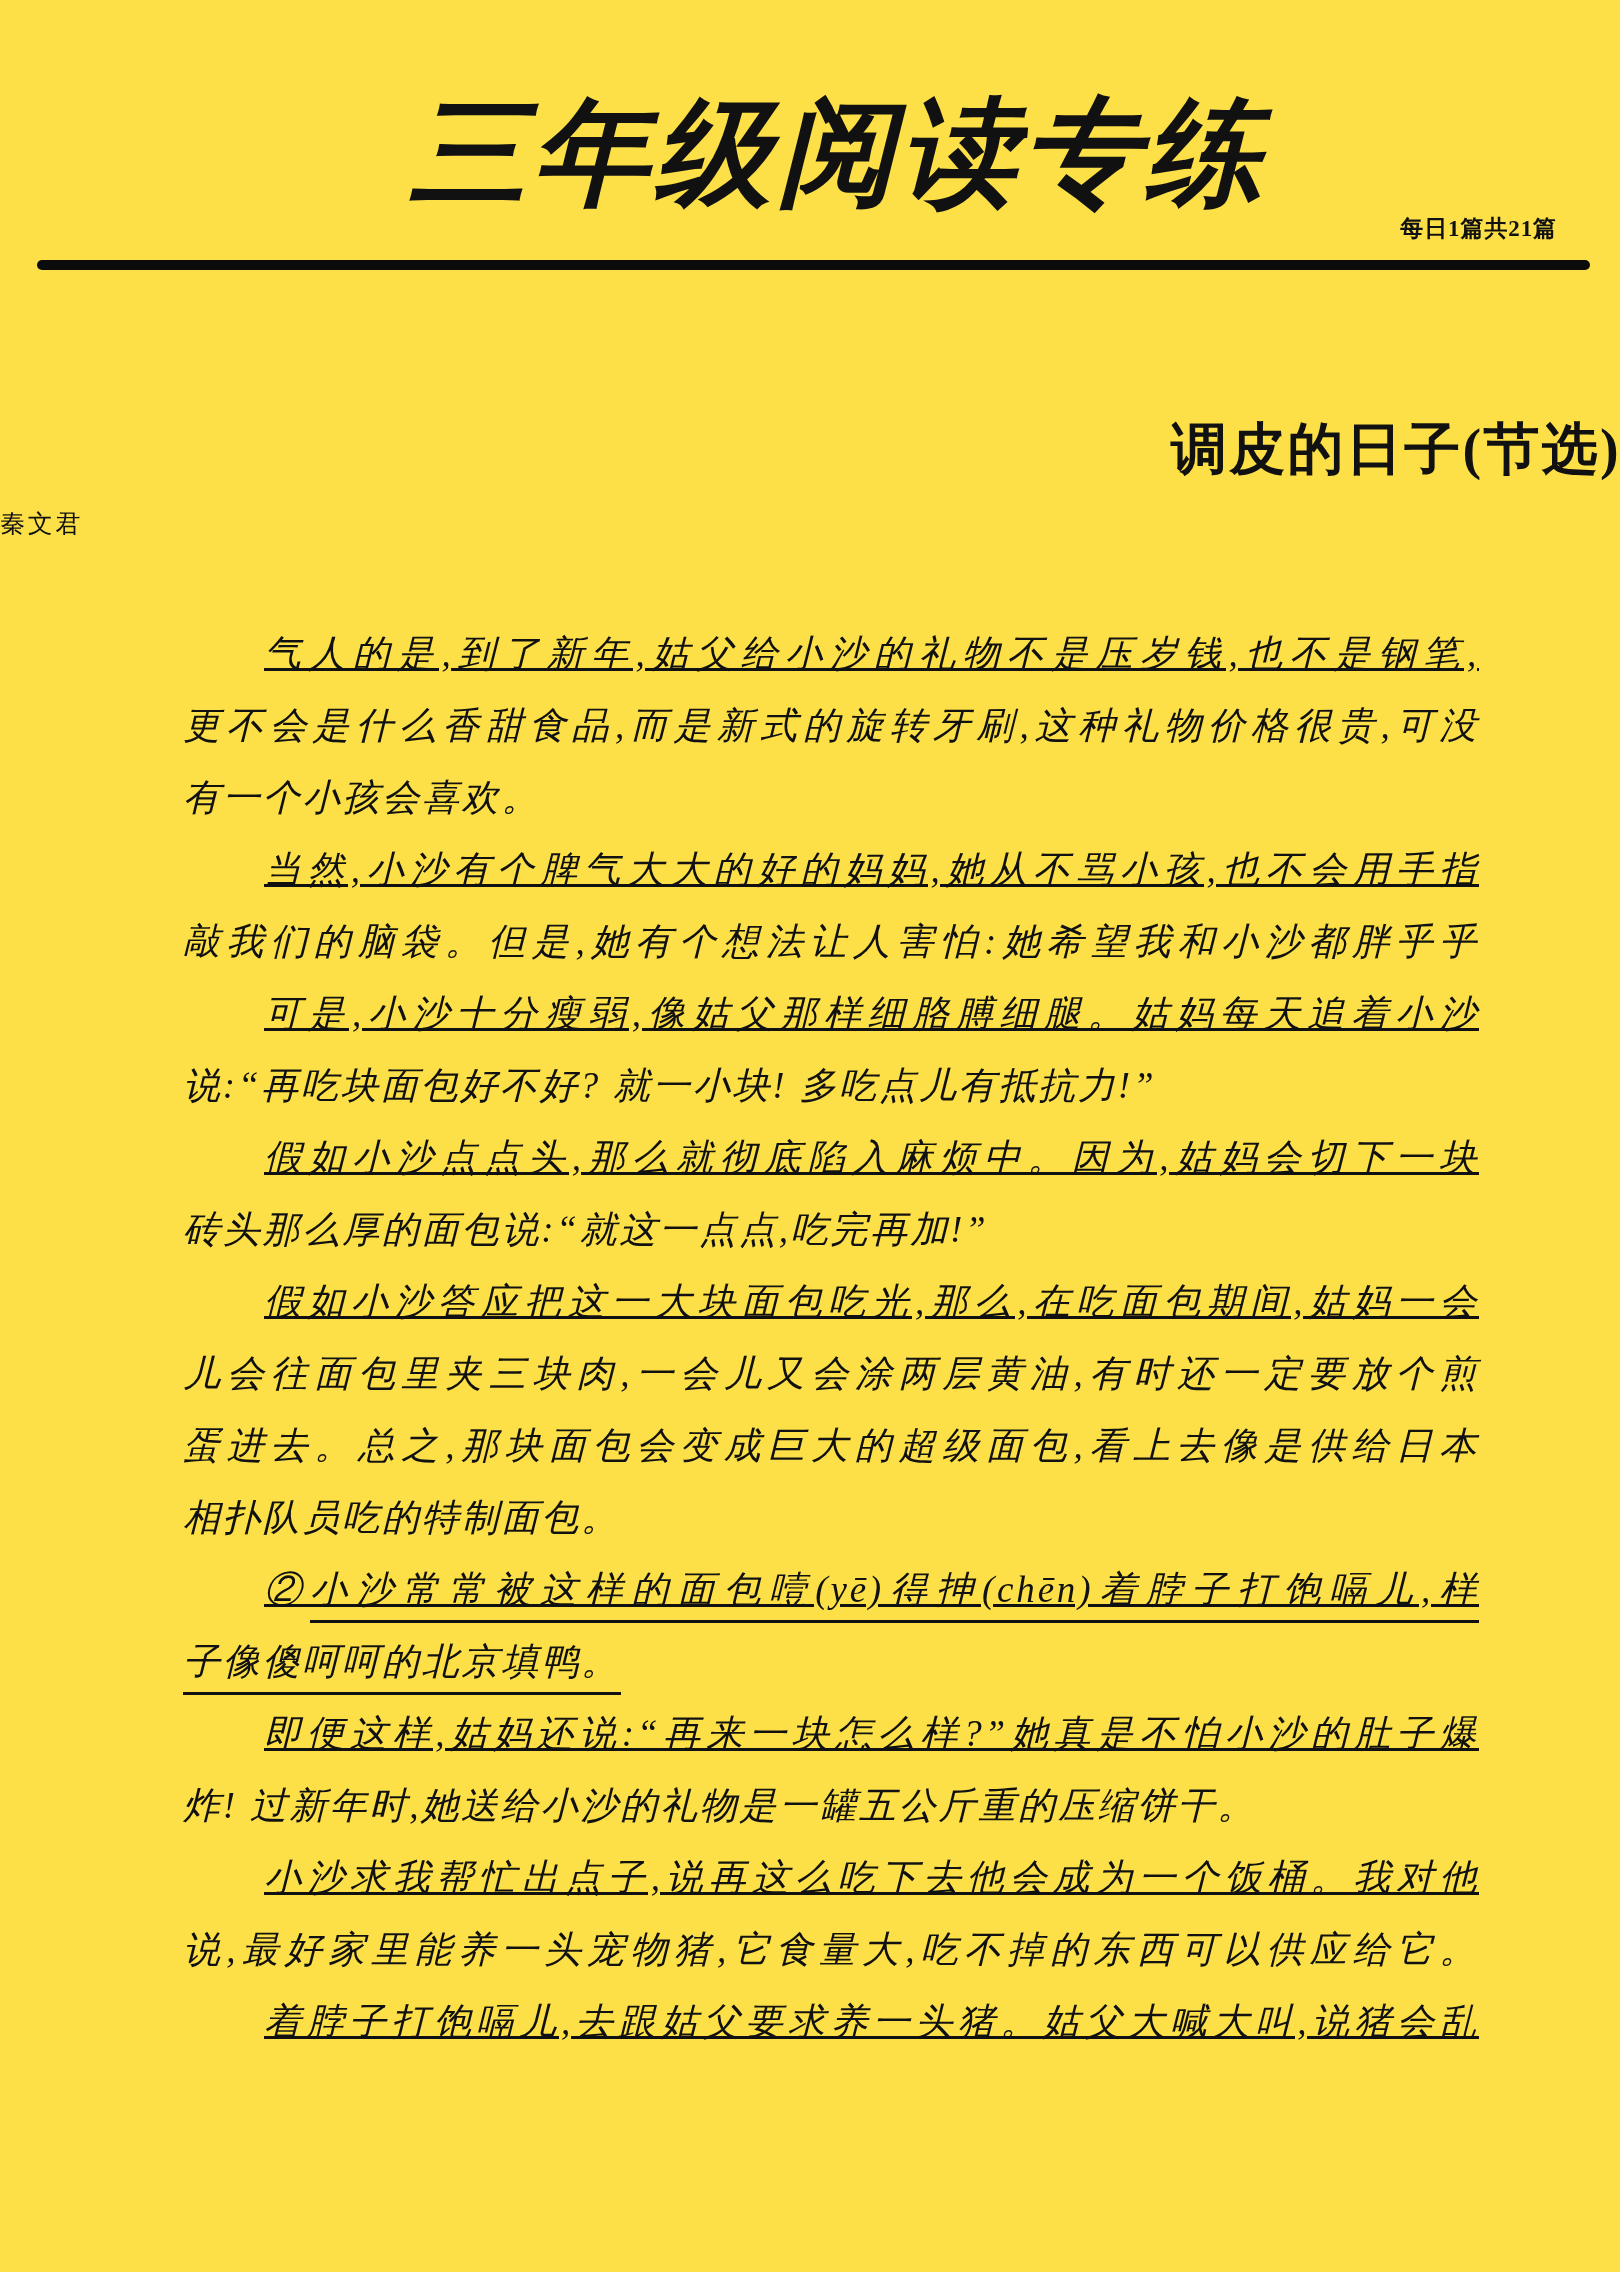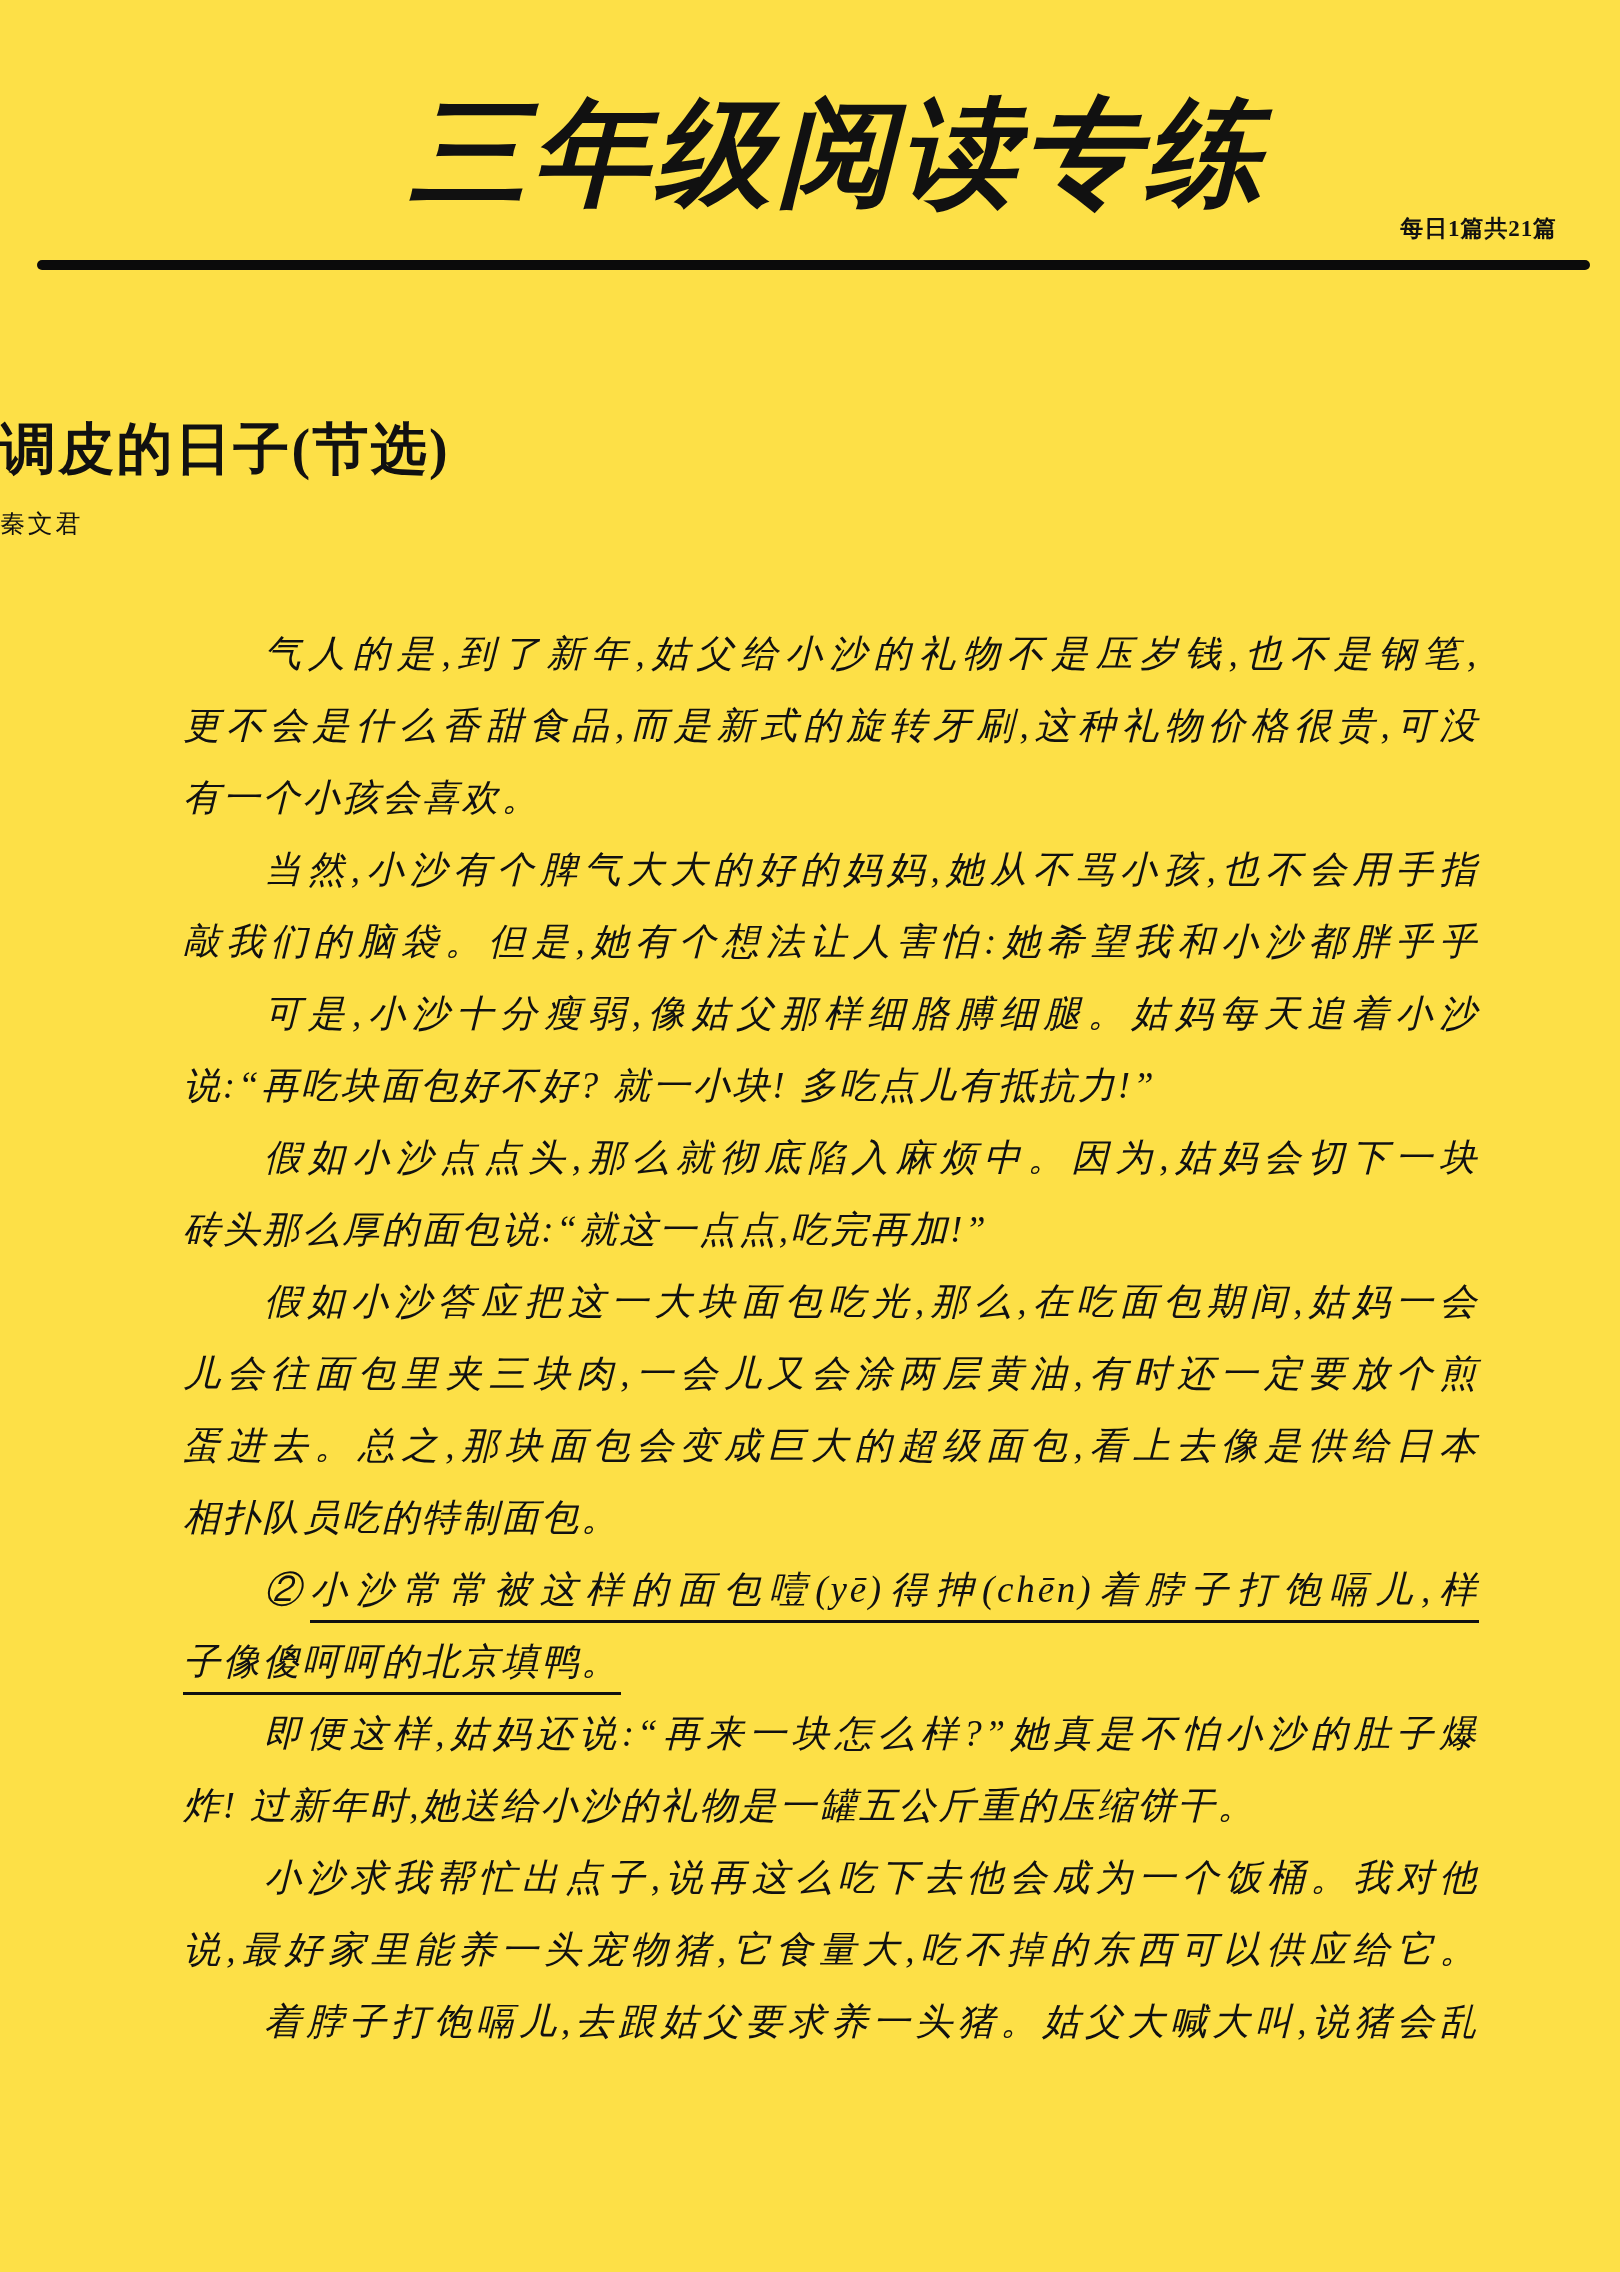--- a/index.html
+++ b/index.html
@@ -47,21 +47,21 @@
     width: 1553px;
     height: 10.3px;
     background: #0b0b0b;
     border-radius: 5.6px;
   }
   .art-title {
     position: absolute;
     top: 416px;
     left: 0;
     width: 100%;
-    text-align: left;
+    text-align: right;
     font-weight: 700;
     font-size: 56px;
     line-height: 1.2;
     letter-spacing: 2.3px;
     white-space: nowrap;
   }
   .art-author {
     position: absolute;
     top: 509px;
     left: 0;
@@ -80,21 +80,21 @@
     font-size: 37px;
     line-height: 72px;
     letter-spacing: 2.8px;
     font-style: italic;
   }
   .ln {
     text-align: justify;
     text-align-last: left;
     min-height: 72px;
   }
-  .ln.ind { text-indent: 81px; }
+  .ln.ind { text-indent: 81px; text-decoration: underline; }
   .ln.fill { text-align-last: justify; }
   .u {
     border-bottom: 3.7px solid #111111;
     padding-bottom: 10.3px;
   }
 </style>
 </head>
 <body>
 
 <div class="page">

